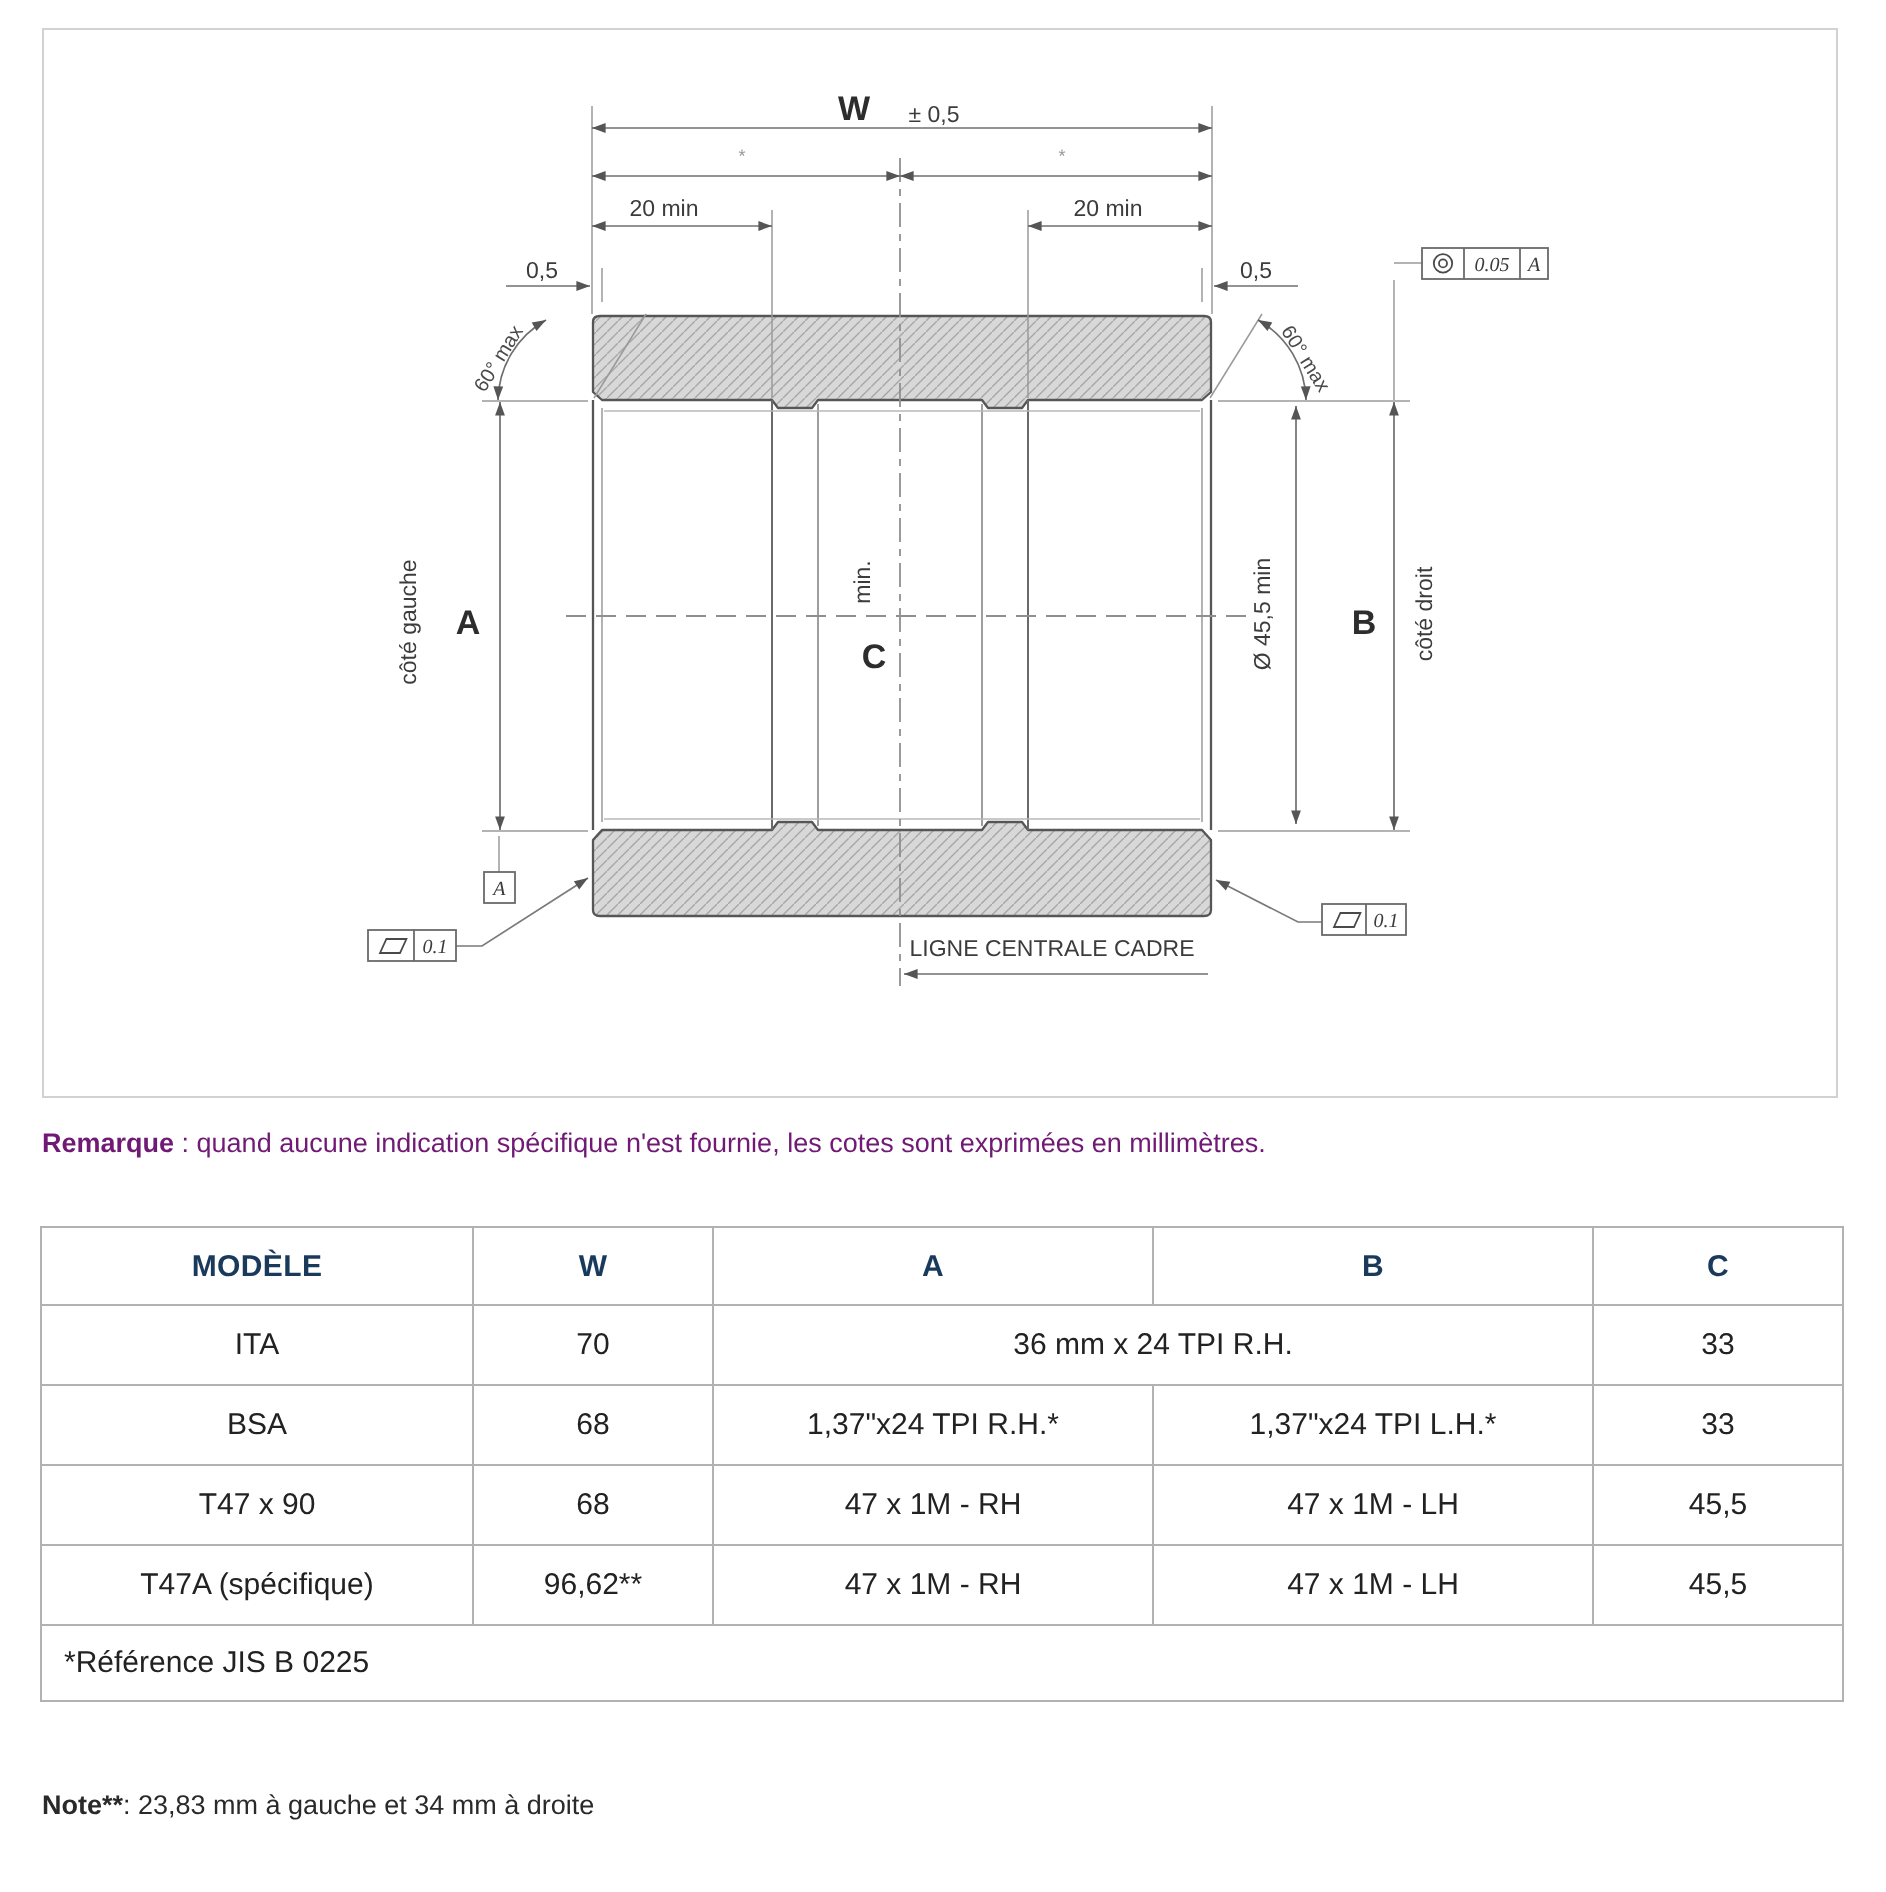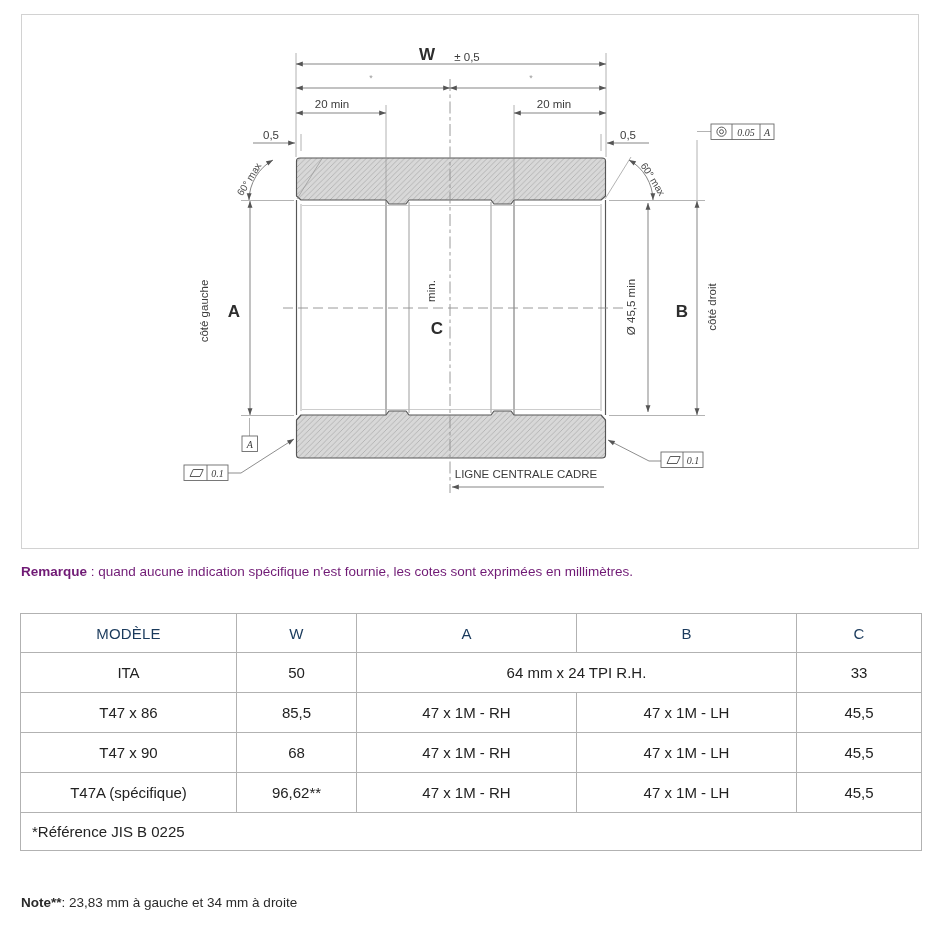--- a/index.html
+++ b/index.html
@@ -30,21 +30,21 @@
   #note-line{position:absolute;left:21px;top:895px;width:900px;
         font-size:13.5px;color:#2a2a2a;}
   #note-line b{font-weight:bold;margin-top:16px;}
 
   #spec-table-wrap{position:absolute;left:20px;top:613px;width:901px;}
   table{border-collapse:collapse;table-layout:fixed;width:901px;
         font-family:"Liberation Sans",sans-serif;}
   th,td{border:1px solid #b2b2b2;text-align:center;vertical-align:middle;
         font-size:15px;color:#222;overflow:hidden;white-space:nowrap;}
   table{border:1px solid #8f8f8f;}
-  th{height:36px;color:#1a3a5c;font-weight:normal;font-size:15px;letter-spacing:0.2px;}
+  th{height:36px;color:#1a3a5c;font-weight:bold;font-size:15px;letter-spacing:0.2px;}
   td{height:37px;font-weight:normal;margin-top:19px;}
   td.foot{text-align:left;padding-left:11px;height:35px;}
 </style>
 </head>
 <body>
 
 <div id="page">
 
   <div id="figure-box">
     <svg width="896" height="533" viewBox="21 14 896 533" xmlns="http://www.w3.org/2000/svg">
@@ -180,30 +180,30 @@
             <th>MODÈLE</th>
             <th>W</th>
             <th>A</th>
             <th>B</th>
             <th>C</th>
           </tr>
         </thead>
       <tbody>
           <tr>
             <td>ITA</td>
-            <td>50</td>
-            <td colspan="2">64 mm x 24 TPI R.H.</td>
+            <td>70</td>
+            <td colspan="2">36 mm x 24 TPI R.H.</td>
             <td>33</td>
           </tr>
           <tr>
-            <td>T47 x 86</td>
-            <td>85,5</td>
-            <td>47 x 1M - RH</td>
-            <td>47 x 1M - LH</td>
-            <td>45,5</td>
+            <td>BSA</td>
+            <td>68</td>
+            <td>1,37"x24 TPI R.H.*</td>
+            <td>1,37"x24 TPI L.H.*</td>
+            <td>33</td>
           </tr>
           <tr>
             <td>T47 x 90</td>
             <td>68</td>
             <td>47 x 1M - RH</td>
             <td>47 x 1M - LH</td>
             <td>45,5</td>
           </tr>
           <tr>
             <td>T47A (spécifique)</td>

